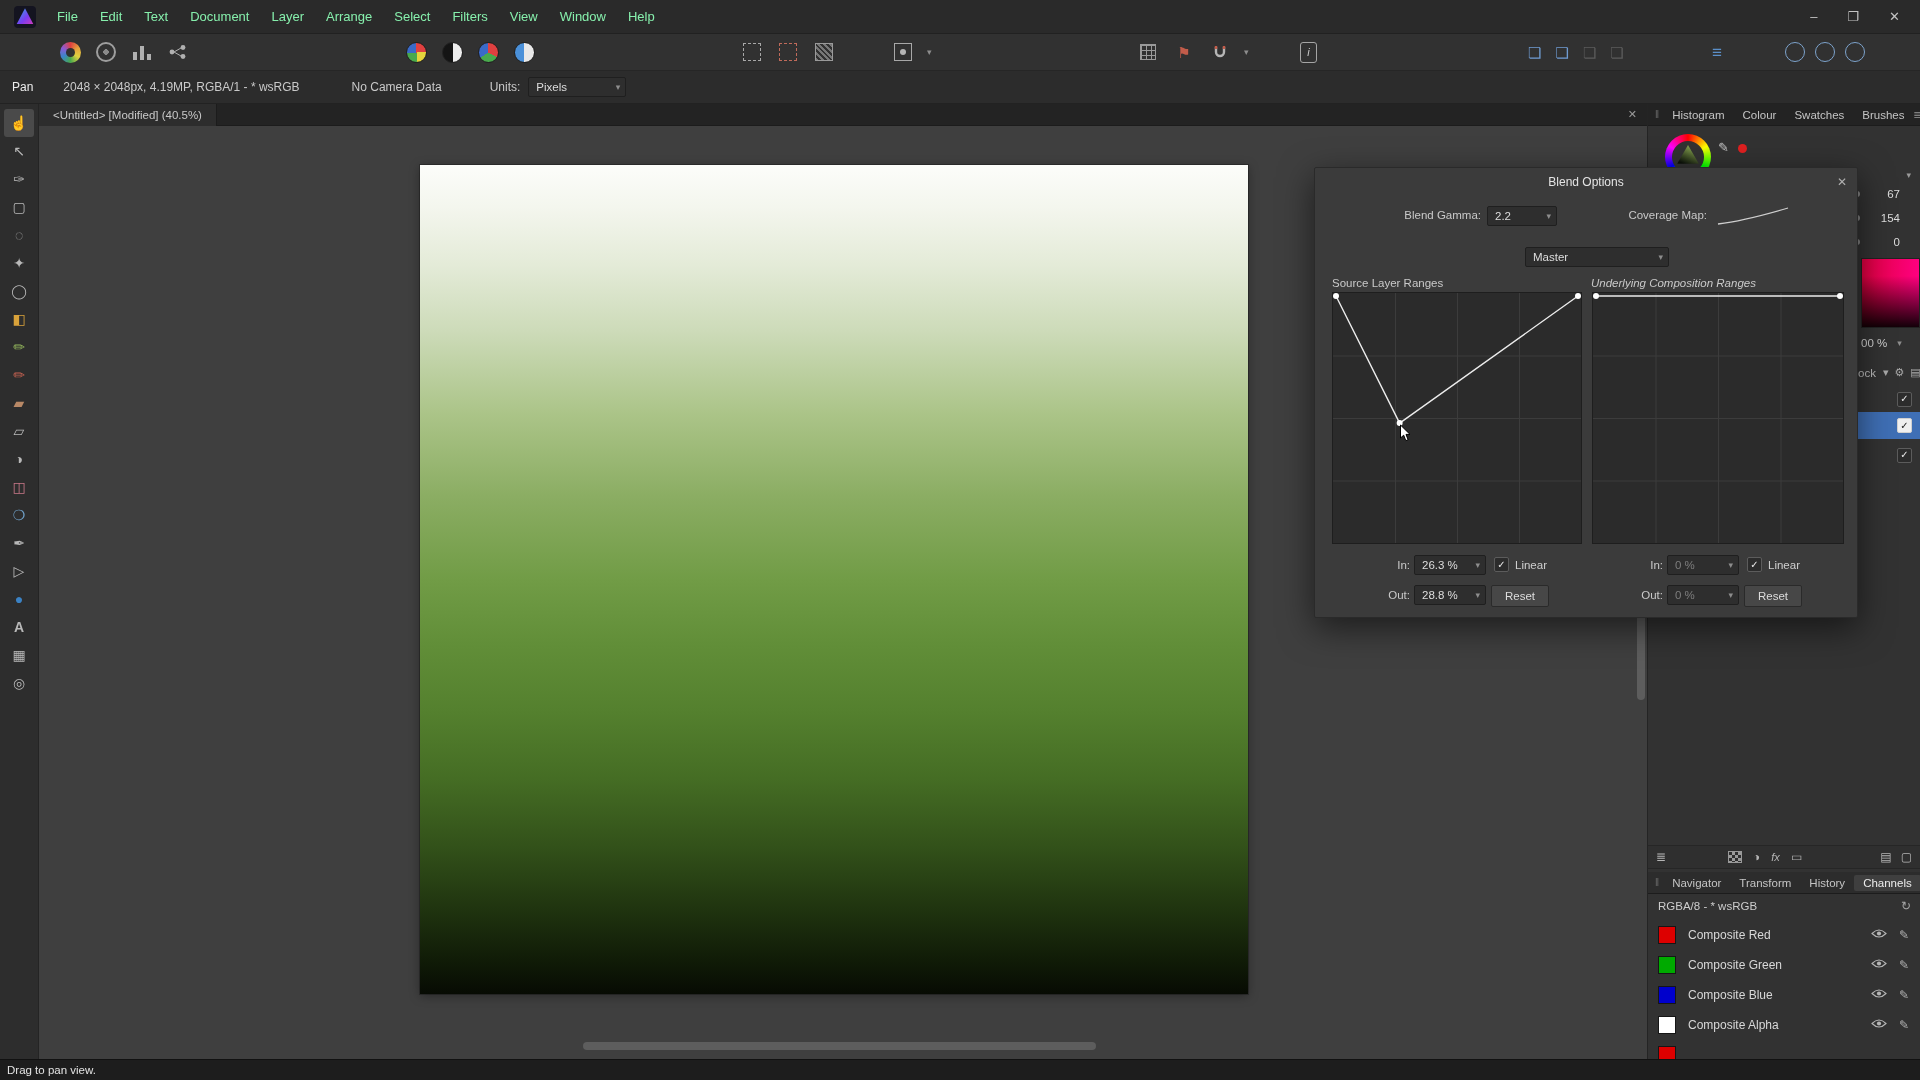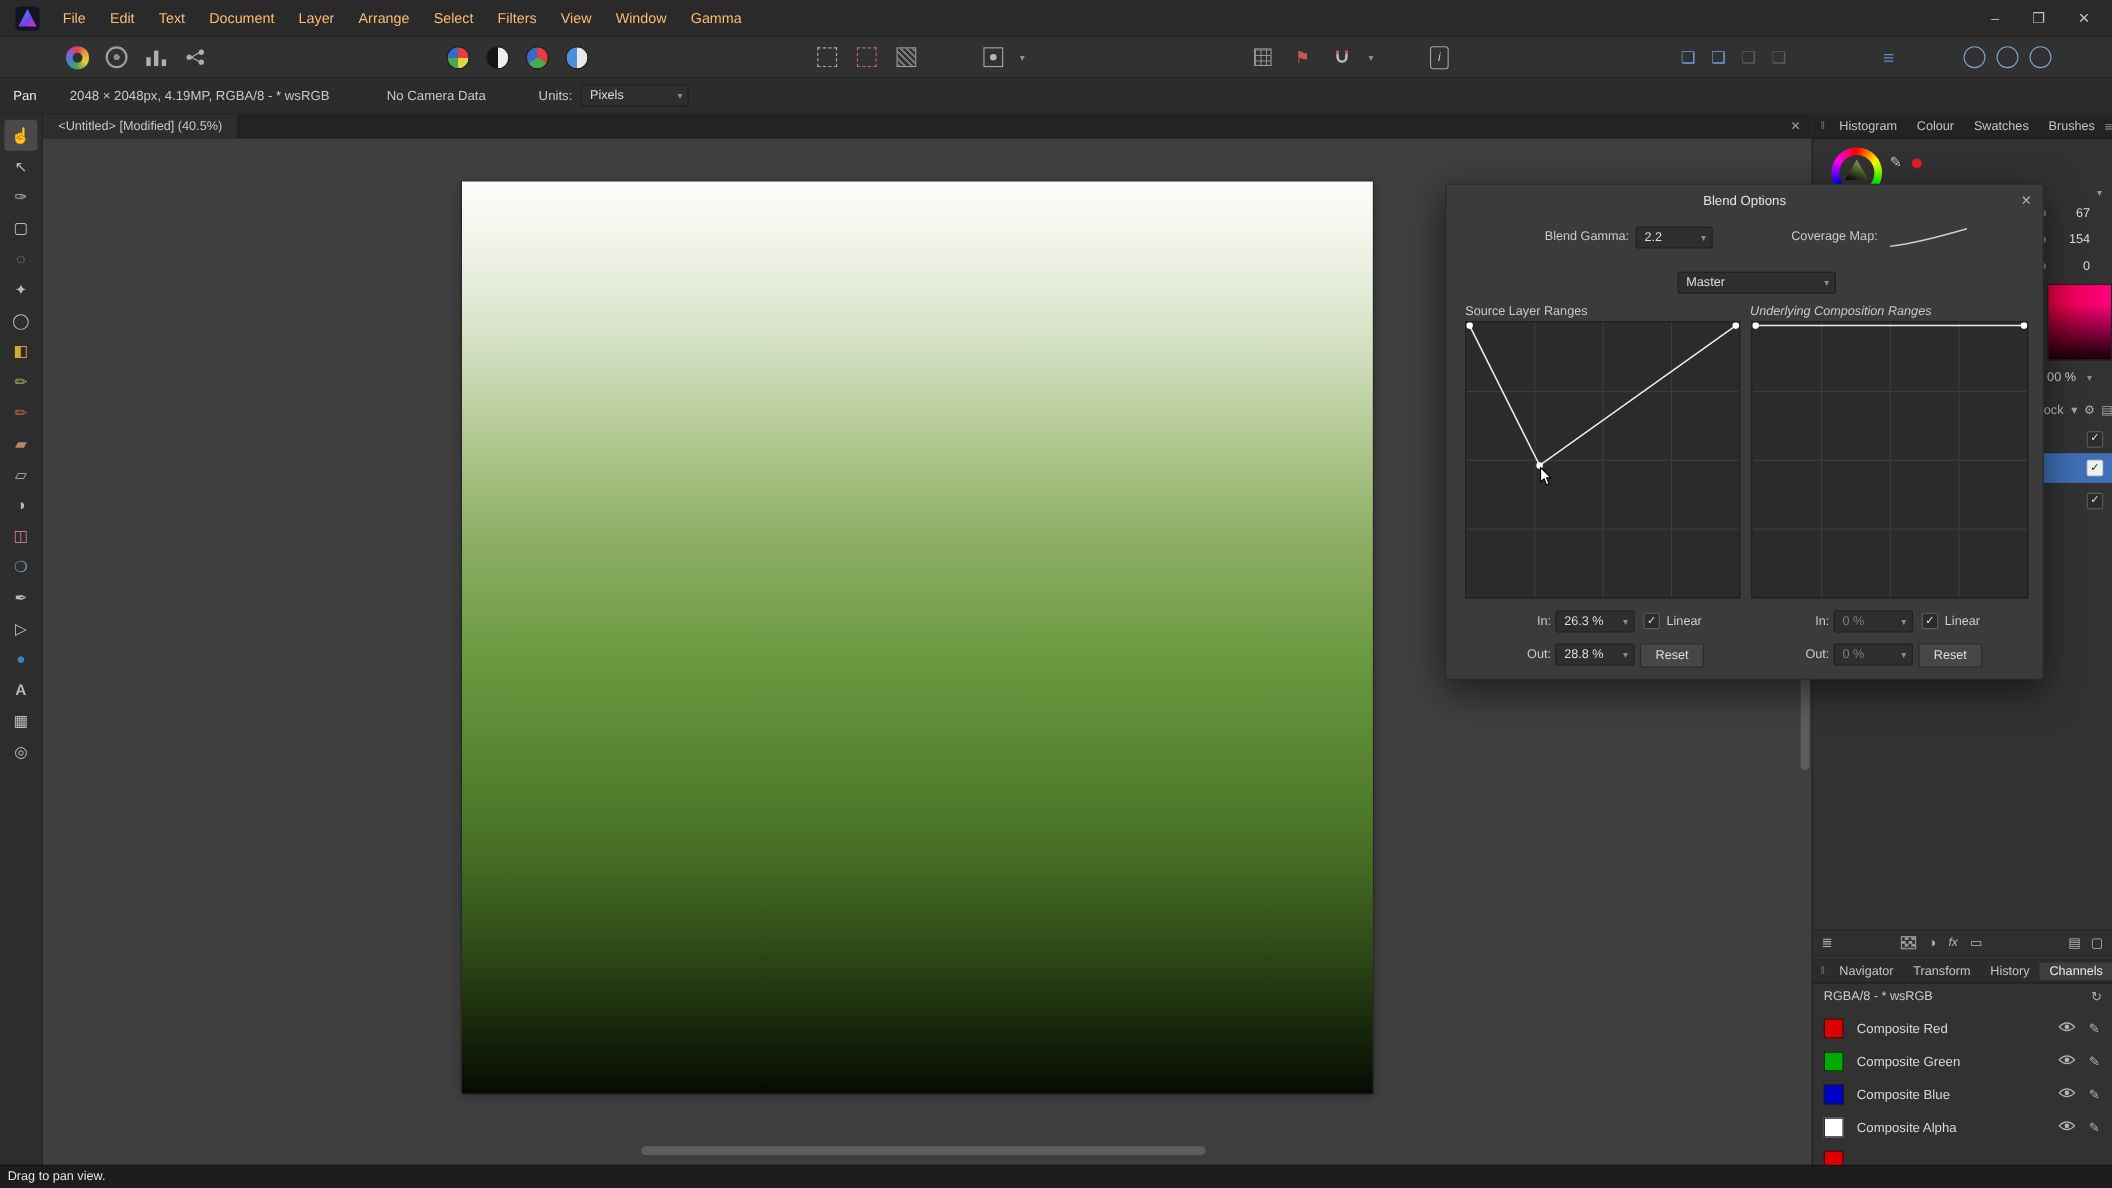--- a/index.html
+++ b/index.html
@@ -6,21 +6,21 @@
   body{width:1920px;height:1080px;position:relative;overflow:hidden;
        background:#3f3f3f;font-family:"Liberation Sans",sans-serif;color:#cccccc;}
 
   
   #menubar{position:absolute;left:0;top:0;width:1920px;height:34px;background:#2a2a2a;
            border-bottom:1px solid #212121;display:flex;align-items:center;box-sizing:border-box;}
   #app-logo{width:22px;height:22px;margin:0 10px 0 14px;position:relative;background:#141420;border-radius:4px;}
   #app-logo::before{content:"";position:absolute;inset:2px;
       background:linear-gradient(135deg,#2bb3e6,#7a3cf0 55%,#e03cb0);
       clip-path:polygon(50% 4%,96% 92%,4% 92%);}
-  .menu-item{padding:0 11px;font-size:13px;color:#fdba74;line-height:34px;cursor:default;}
+  .menu-item{padding:0 11px;font-size:13px;color:#86efac;line-height:34px;cursor:default;}
   #win-controls{margin-left:auto;display:flex;gap:30px;padding-right:20px;color:#c4c4c4;font-size:13px;}
 
   
   #toolbar{position:absolute;left:0;top:34px;width:1920px;height:37px;background:#313131;
            border-bottom:1px solid #262626;box-sizing:border-box;}
   .tb-group{position:absolute;top:6px;display:flex;gap:12px;align-items:center;height:24px;}
   .tb-btn{width:24px;height:24px;display:flex;align-items:center;justify-content:center;}
   .ring{width:21px;height:21px;border-radius:50%;position:relative;
         background:conic-gradient(#e04040,#e6a23c,#e0d040,#49a94d,#3a86c8,#8a5bd6,#e04040);}
   .ring::after{content:"";position:absolute;inset:6px;background:#313131;border-radius:50%;}
@@ -183,21 +183,21 @@
       <span class="menu-item">File</span>
       <span class="menu-item">Edit</span>
       <span class="menu-item">Text</span>
       <span class="menu-item">Document</span>
       <span class="menu-item">Layer</span>
       <span class="menu-item">Arrange</span>
       <span class="menu-item">Select</span>
       <span class="menu-item">Filters</span>
       <span class="menu-item">View</span>
       <span class="menu-item">Window</span>
-      <span class="menu-item">Gamma</span>
+      <span class="menu-item">Help</span>
     </div>
   <div id="win-controls">
     <span>–</span>
     <span>❐</span>
     <span>✕</span>
   </div>
 </div>
 
 <div id="toolbar" style="position:absolute;">
   <div class="tb-group" style="left:58px">
@@ -283,21 +283,21 @@
   </div>
   <div class="tb-group" style="left:1785px;gap:10px">
     <span class="circ"></span>
     <span class="circ"></span>
     <span class="circ"></span>
   </div>
 </div>
 
 <div id="contextbar">
   <span id="ctx-tool">Pan</span>
-  <span id="ctx-docinfo">2048 × 2048px, 4.19MP, RGBA/8 - * wsRGB</span>
+  <span id="ctx-docinfo">2048 × 2048px, 4.19MP, RGBA/1 - * wsRGB</span>
   <span id="ctx-camera">No Camera Data</span>
   <span id="ctx-units-label">Units:</span>
   <span class="select" id="units-select">
     <span class="sel-val">Pixels</span>
     <span class="chev">▾</span>
   </span>
 </div>
 
 <div id="tabbar">
   <div id="doc-tab">

